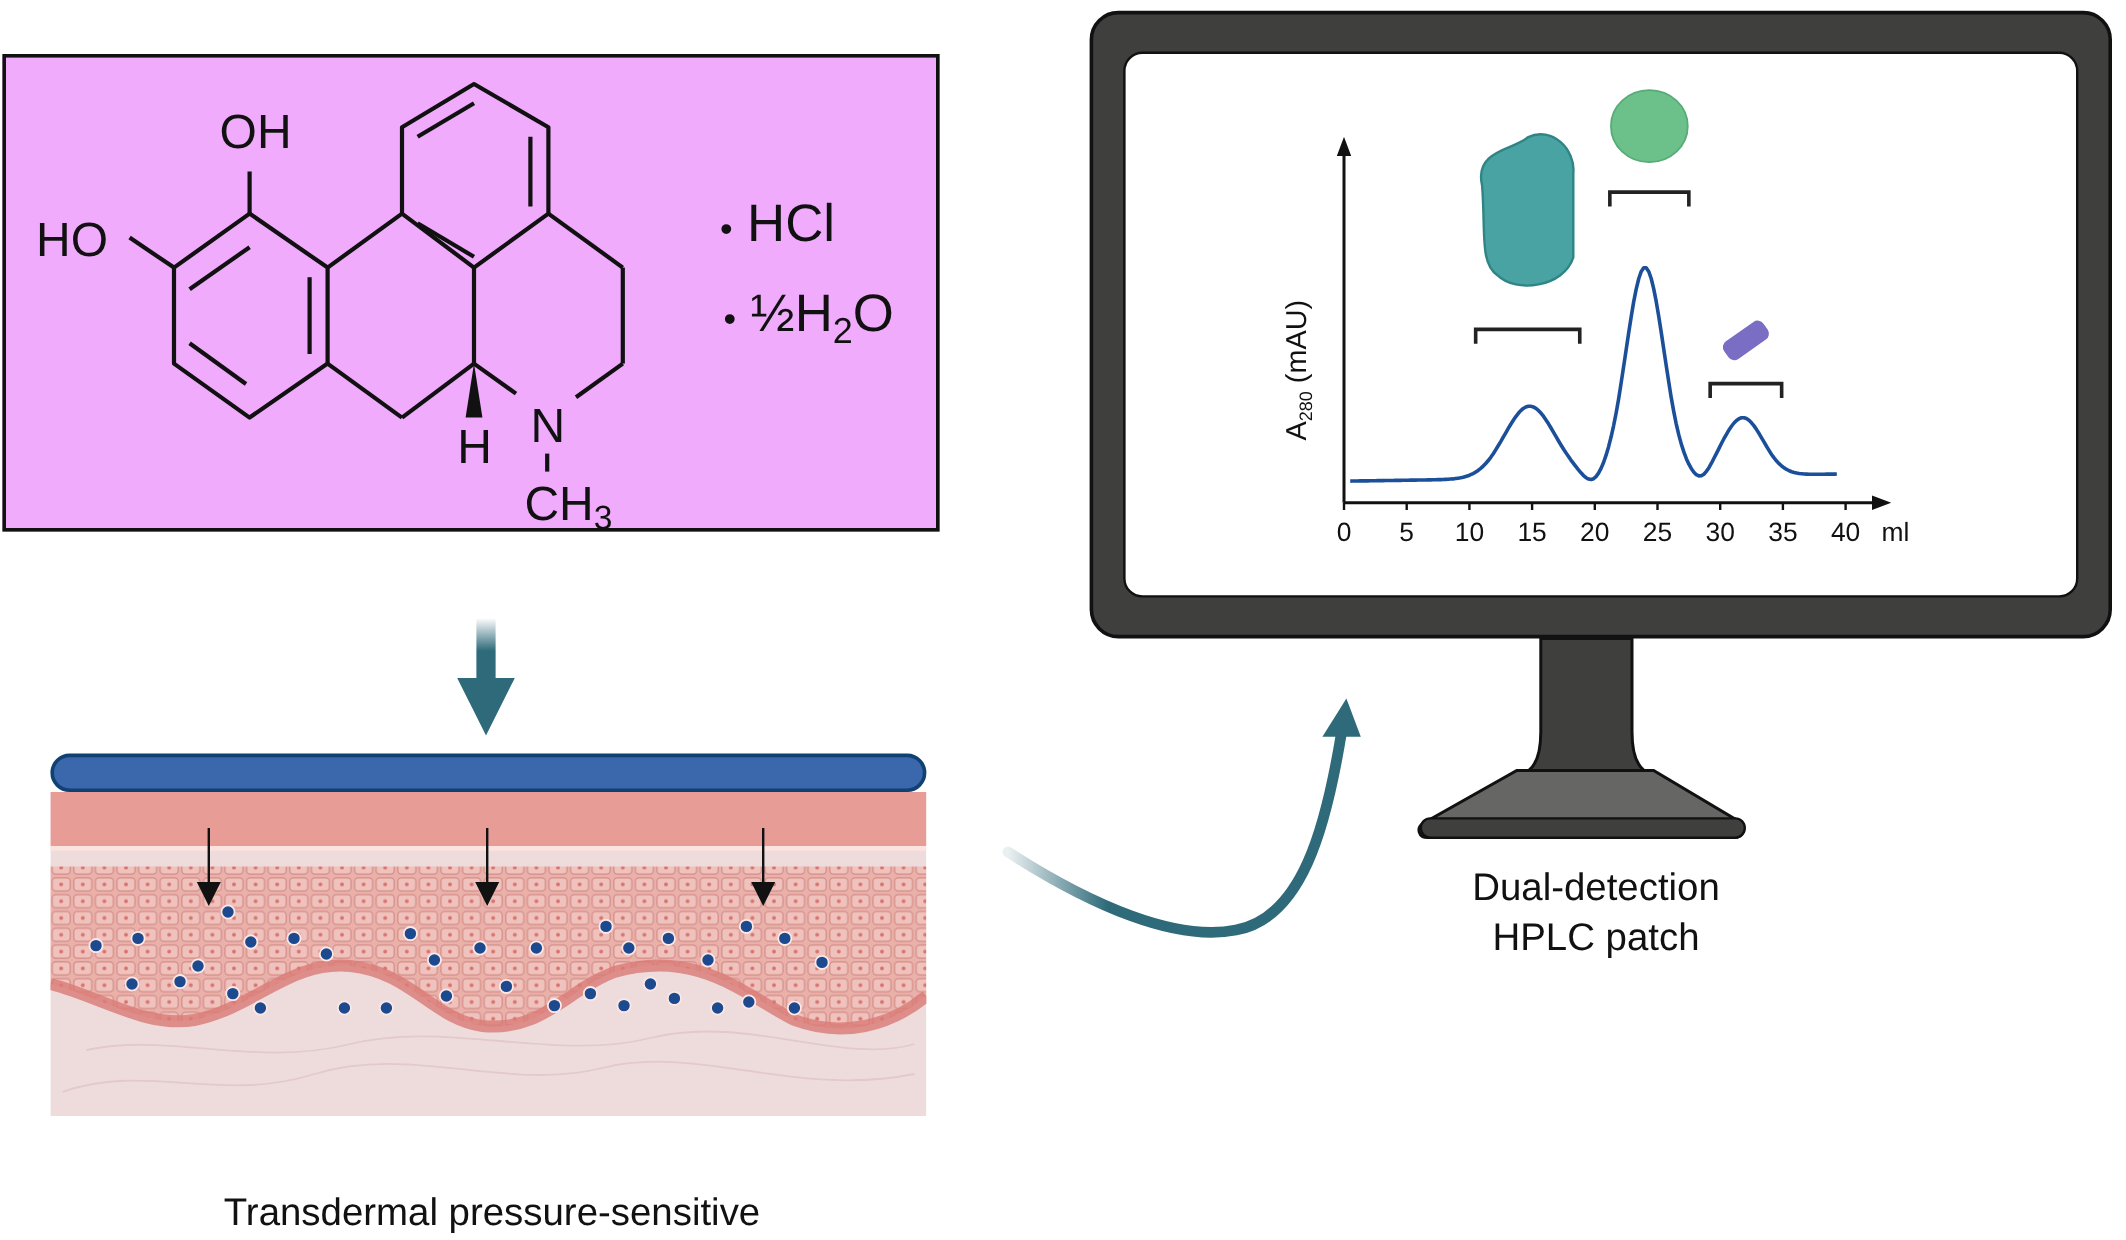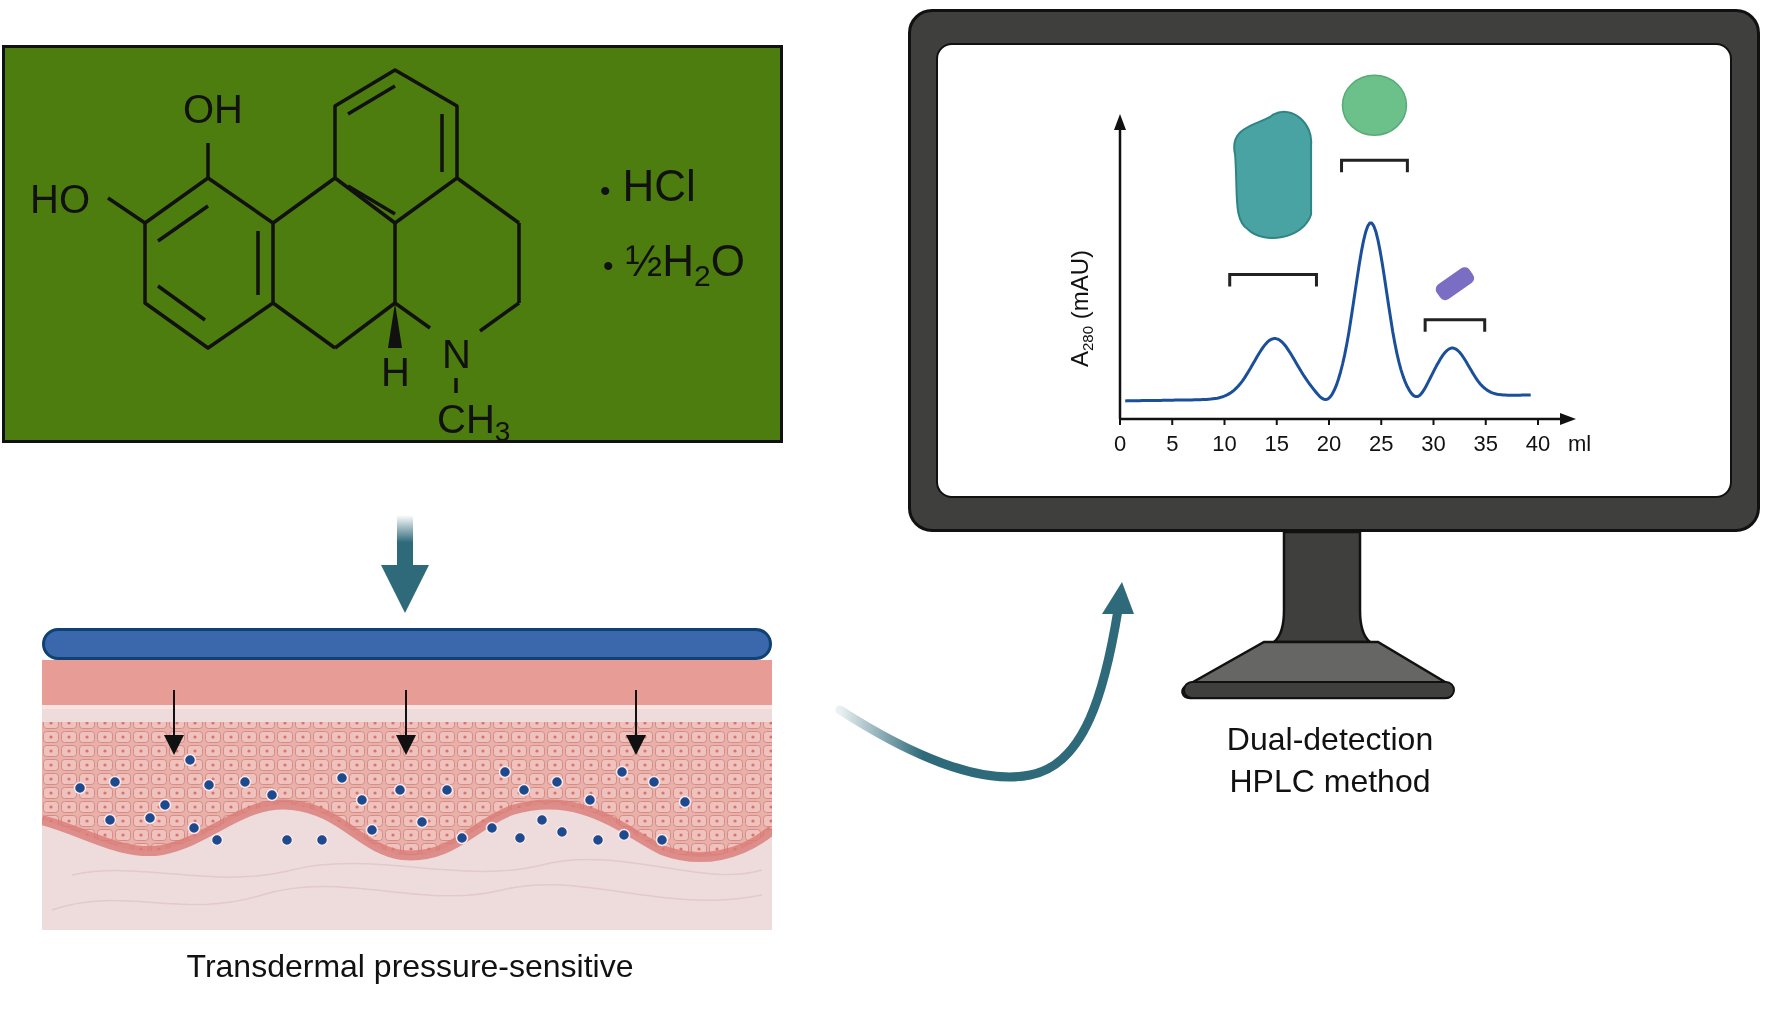--- a/index.html
+++ b/index.html
@@ -1,18 +1,18 @@
 <!DOCTYPE html>
 <html><head>
 <meta charset="utf-8">
 <style>
   html,body{margin:0;padding:0;background:#fff;}
   body{width:1772px;height:1033px;position:relative;overflow:hidden;font-family:"Liberation Sans",sans-serif;color:#111;}
   .abs{position:absolute;}
-  #mol-box{left:2px;top:45px;width:781px;height:398px;background:#4d7c0f;border:3px solid #111;box-sizing:border-box;}
+  #mol-box{left:2px;top:45px;width:781px;height:398px;background:#f0abfc;border:3px solid #111;box-sizing:border-box;}
   #mol-svg{position:absolute;left:0;top:0;}
   .salt{font-size:44px;color:#111;}
   #down-arrow{left:375px;top:505px;}
   #patch{left:42px;top:628px;width:730px;height:32px;background:#3b67ad;border:3px solid #0f4172;border-radius:18px;box-sizing:border-box;}
   #skin{left:42px;top:660px;width:730px;}
   .caption{font-size:32px;text-align:center;line-height:42px;color:#111;}
   #monitor-frame{left:908px;top:9px;width:852px;height:523px;background:#3f403d;border:3px solid #111;border-radius:24px;box-sizing:border-box;}
   #monitor-screen{left:936px;top:43px;width:796px;height:455px;background:#fff;border:2px solid #111;border-radius:16px;box-sizing:border-box;}
   #chart-svg{position:absolute;left:0;top:0;}
 </style>
@@ -128,21 +128,21 @@
   <g stroke="#111" stroke-width="2">
     <line x1="132" y1="30" x2="132" y2="75"></line>
     <polygon points="122,75 142,75 132,95" fill="#111" stroke="none"></polygon>
     <line x1="364" y1="30" x2="364" y2="75"></line>
     <polygon points="354,75 374,75 364,95" fill="#111" stroke="none"></polygon>
     <line x1="594" y1="30" x2="594" y2="75"></line>
     <polygon points="584,75 604,75 594,95" fill="#111" stroke="none"></polygon>
   </g>
 </svg>
 
-<div class="abs caption" style="left:60px;top:945px;width:700px;">
+<div class="abs caption" style="left:60px;top:989px;width:700px;">
   <div>Transdermal pressure-sensitive</div>
 </div>
 
 <svg class="abs" style="left:830px;top:580px;" width="320" height="220">
   <defs>
       <linearGradient id="cag" x1="0" y1="0" x2="1" y2="0">
         <stop offset="0" stop-color="#2e6a79" stop-opacity="0.1"></stop>
         <stop offset="0.3" stop-color="#2e6a79"></stop>
       </linearGradient>
     </defs>
@@ -189,14 +189,14 @@
   </svg>
 </div>
 <svg class="abs" style="left:1170px;top:530px;" width="300" height="172">
   <path d="M114,2 L190,2 L190,80 C190,100 195,108 200,112 L104,112 C109,108 114,100 114,80 Z" fill="#3f403d" stroke="#111" stroke-width="2.5"></path>
   <path d="M94,112 L208,112 L280,155 C285,160 283,168 275,168 L20,168 C12,168 10,160 16,156 Z" fill="#666764" stroke="#111" stroke-width="2.5"></path>
   <rect x="14" y="152" width="270" height="16" rx="8" fill="#3f403d" stroke="#111" stroke-width="2"></rect>
 </svg>
 
 <div class="abs caption" style="left:1130px;top:718px;width:400px;">
   <div>Dual-detection</div>
-  <div>HPLC method</div>
+  <div>HPLC patch</div>
 </div>
 
 </body></html>

